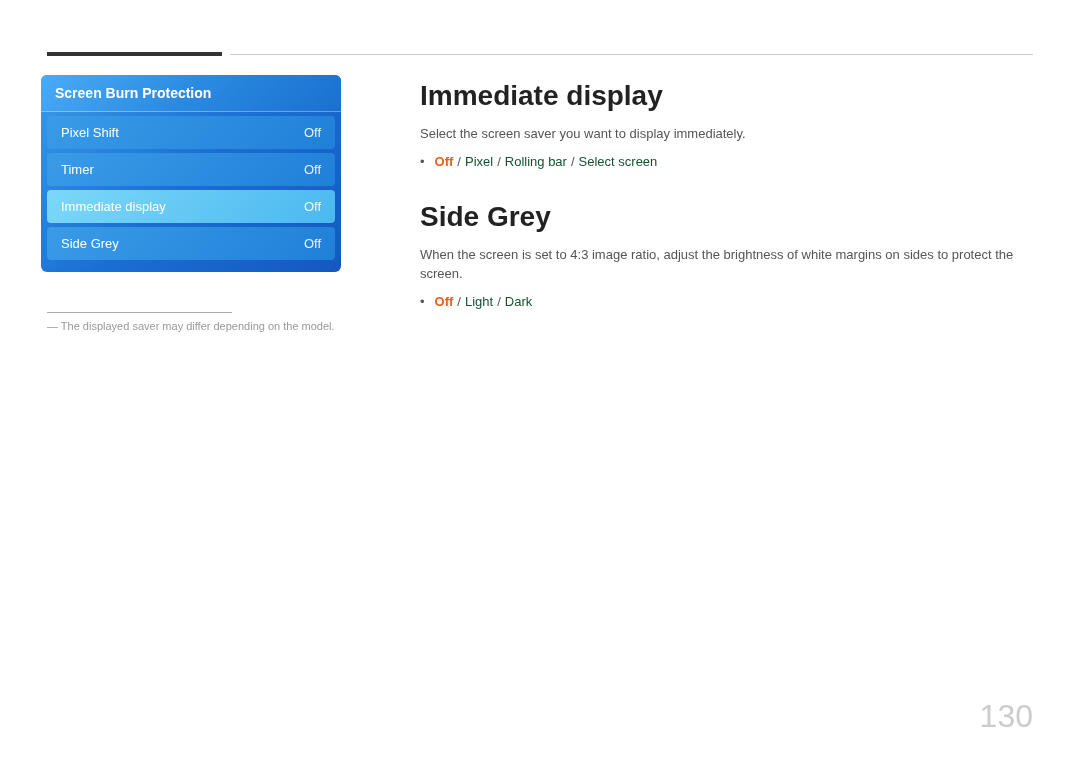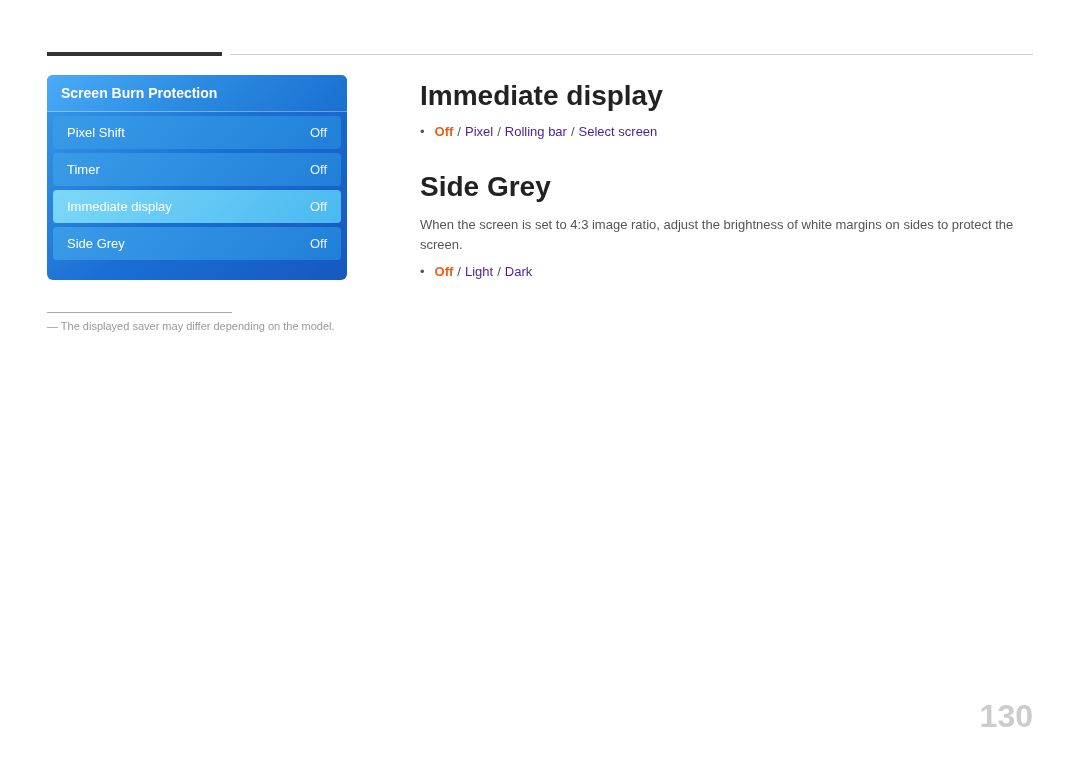--- a/index.html
+++ b/index.html
@@ -29,26 +29,26 @@
       left: 230px;
       width: 803px;
       height: 1px;
       background: #cccccc;
     }
 
     
     .menu-panel {
       position: absolute;
       top: 75px;
-      left: 47px;
+      left: 41px;
       width: 300px;
       border-radius: 6px;
       overflow: hidden;
       background: linear-gradient(135deg, #3a9be8 0%, #1a6fd4 50%, #1558c0 100%);
-      padding-bottom: 16px;
+      padding-bottom: 8px;
     }
 
     .menu-title {
       background: linear-gradient(135deg, #4aabf8 0%, #2a8ae0 50%, #1a70d0 100%);
       color: #ffffff;
       font-size: 14px;
       font-weight: bold;
       padding: 10px 14px;
       border-bottom: 1px solid rgba(255,255,255,0.3);
     }
@@ -135,41 +135,41 @@
       color: #555555;
       margin-right: 6px;
     }
 
     .opt-off {
       color: #e8621a;
       font-weight: bold;
     }
 
     .opt-normal {
-      color: #4c1d95;
+      color: #14532d;
     }
 
     .opt-separator {
       color: #555555;
       font-size: 13px;
     }
 
     .section-gap {
       margin-top: 32px;
       margin-bottom: 12px;
     }
 
     
     .page-number {
       position: absolute;
       bottom: 28px;
       right: 47px;
       font-size: 32px;
       color: #cccccc;
-      font-weight: bold;
+      font-weight: normal;
     }
   </style>
 </head>
 <body>
 
 <div class="top-line-dark"></div>
 <div class="top-line-light"></div>
 
 <div class="menu-panel">
   <div class="menu-title">Screen Burn Protection</div>
@@ -195,20 +195,21 @@
   </div>
 </div>
 
 <div class="footnote-line"></div>
 <div class="footnote-text">― The displayed saver may differ depending on the model.</div>
 
 <div class="content-area">
 
   <div>
     <h2 class="section-title">Immediate display</h2>
+    <p class="section-desc">Select the screen saver you want to display immediately.</p>
     <div class="option-line">
       <span class="bullet">•</span>
       <span class="opt-off">Off</span>
         <span class="opt-separator"> / </span>
         <span class="opt-normal">Pixel</span>
         <span class="opt-separator"> / </span>
         <span class="opt-normal">Rolling bar</span>
         <span class="opt-separator"> / </span>
         <span class="opt-normal">Select screen</span>
     </div>

